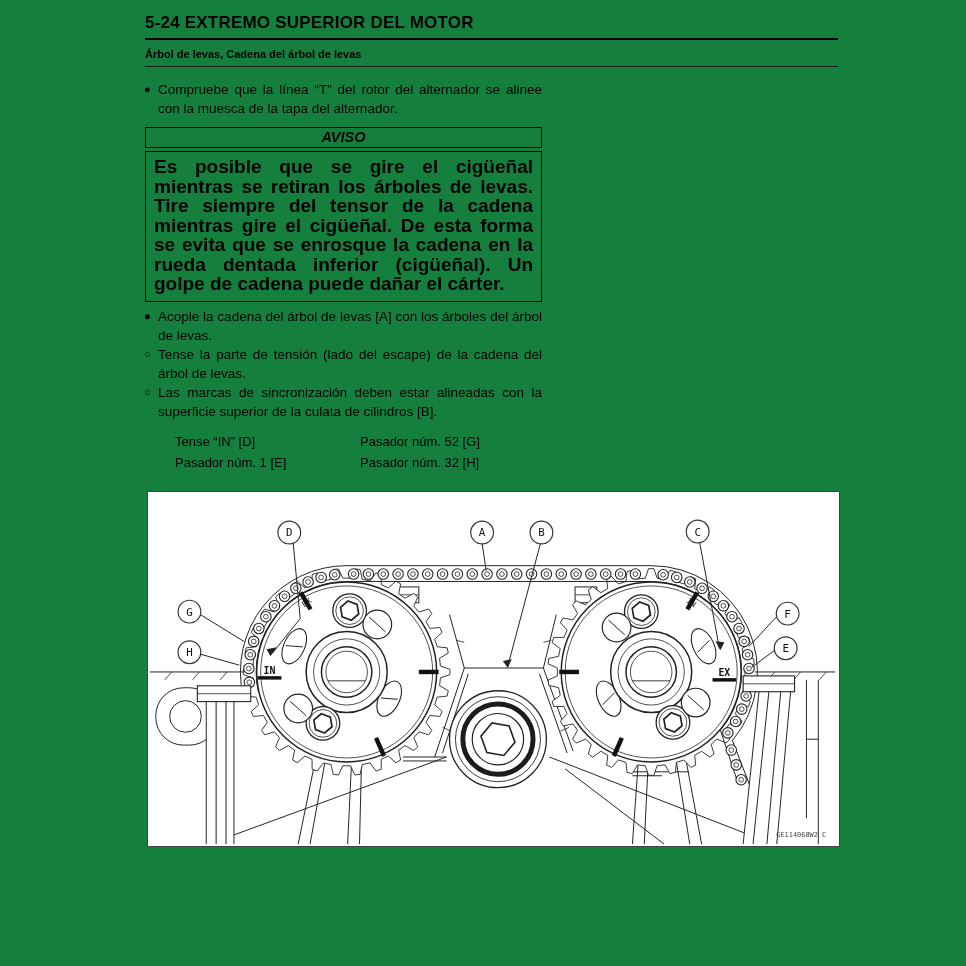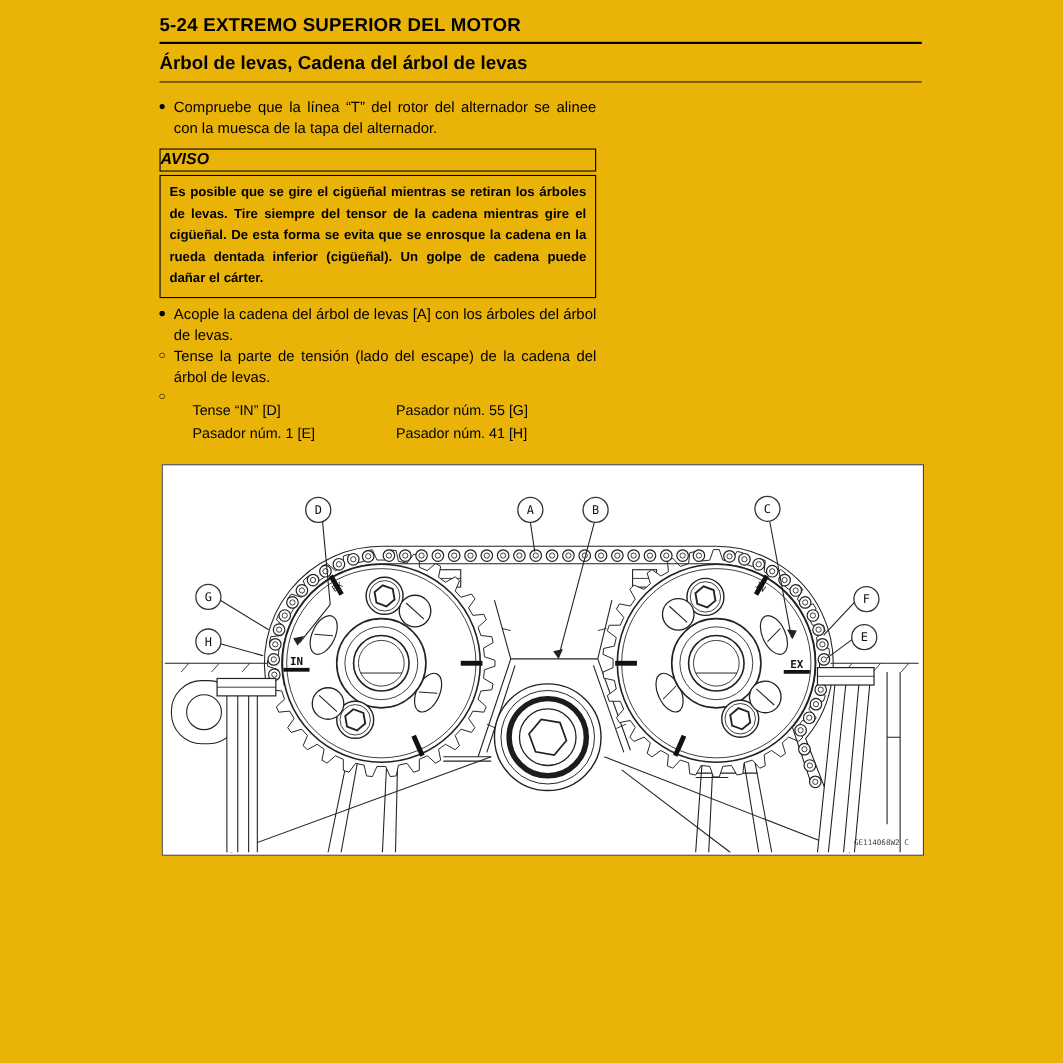--- a/index.html
+++ b/index.html
@@ -1,28 +1,28 @@
 <!DOCTYPE html>
 <html><head>
 <meta charset="utf-8">
 <style>
   html,body{margin:0;padding:0;background:#fff}
   body{width:966px;height:966px;font-family:"Liberation Sans",sans-serif;color:#000;-webkit-font-smoothing:antialiased}
-  .page{position:relative;width:966px;height:966px;background:#eab308;overflow:hidden}
+  .page{position:relative;width:966px;height:966px;background:#15803d;overflow:hidden}
   .content{position:absolute;left:145px;top:0;width:696px}
   .page-title{font-size:17px;font-weight:700;margin:13px 0 0;letter-spacing:.2px}
   .rule1{border:none;border-top:2px solid #000;margin:5px 0 0;width:693px}
-  .section-title{font-size:17px;font-weight:700;margin:8px 0 0}
+  .section-title{font-size:11px;font-weight:700;margin:8px 0 0}
   .rule2{border:none;border-top:1.5px solid #1a1a1a;margin:6px 0 0;width:693px}
   .step{position:relative;padding-left:13px;text-align:justify;font-size:13.5px;line-height:19px;width:384px}
   .step .marker{position:absolute;left:-1px;top:0;font-size:11px}
   .first-step{margin-top:13px}
   .notice{width:397px;margin-top:9px}
-  .notice-title{border:1.5px solid #000;font-weight:700;font-style:italic;text-align:left;font-size:14.5px;padding:1px 0 2px}
-  .notice-body{border:1.5px solid #000;margin-top:3px;font-weight:700;font-size:12px;line-height:19.5px;padding:5px 8px 7px;text-align:justify}
+  .notice-title{border:1.5px solid #000;font-weight:700;font-style:italic;text-align:center;font-size:14.5px;padding:1px 0 2px}
+  .notice-body{border:1.5px solid #000;margin-top:3px;font-weight:700;font-size:19px;line-height:19.5px;padding:5px 8px 7px;text-align:justify}
   .steps{margin-top:5px}
   .legend{margin:10px 0 0 30px;font-size:13px;line-height:21.5px}
   .legend-row{display:flex}
   .legend-cell-l{width:185px}
   .figure-frame{margin-top:17px;margin-left:2px;width:691px;height:354px;border:1px solid #444;position:relative;background:#fff}
   svg{display:block}
   svg .ln{fill:none;stroke:#222;stroke-width:1}
   svg .thin{fill:none;stroke:#222;stroke-width:.8}
   svg .callout-circle{fill:#fff;stroke:#333;stroke-width:1.2}
   svg .callout-letter{font-family:"DejaVu Sans Mono",monospace;font-size:11px;fill:#111;text-anchor:middle}
@@ -58,31 +58,32 @@
       <div class="step">
         <span class="marker">●</span>
         <span>Acople la cadena del árbol de levas [A] con los árboles del árbol de levas.</span>
       </div>
       <div class="step">
         <span class="marker">○</span>
         <span>Tense la parte de tensión (lado del escape) de la cadena del árbol de levas.</span>
       </div>
       <div class="step">
         <span class="marker">○</span>
+        <span>Las marcas de sincronización deben estar alineadas con la superficie superior de la culata de cilindros [B].</span>
       </div>
     </div>
 
     <div class="legend">
       <div class="legend-row">
         <div class="legend-cell-l">Tense “IN” [D]</div>
-        <div>Pasador núm. 55 [G]</div>
+        <div>Pasador núm. 52 [G]</div>
       </div>
       <div class="legend-row">
         <div class="legend-cell-l">Pasador núm. 1 [E]</div>
-        <div>Pasador núm. 41 [H]</div>
+        <div>Pasador núm. 32 [H]</div>
       </div>
     </div>
 
     <div class="figure-frame">
       <svg id="figsvg" width="689" height="352" viewBox="0 0 693 356">
 
         <g id="gStruct">
           <path class="ln" d="M0,182 H96 M612,182 H693"></path>
           <path class="thin" d="M22,182 l-7,8 M50,182 l-7,8 M78,182 l-7,8 M632,182 l-7,8 M658,182 l-7,8 M684,182 l-7,8"></path>
           <path class="ln" d="M318,178 H398 M318,178 L288,268 M322,184 L296,264 M398,178 L428,262 M394,184 L422,264"></path>

